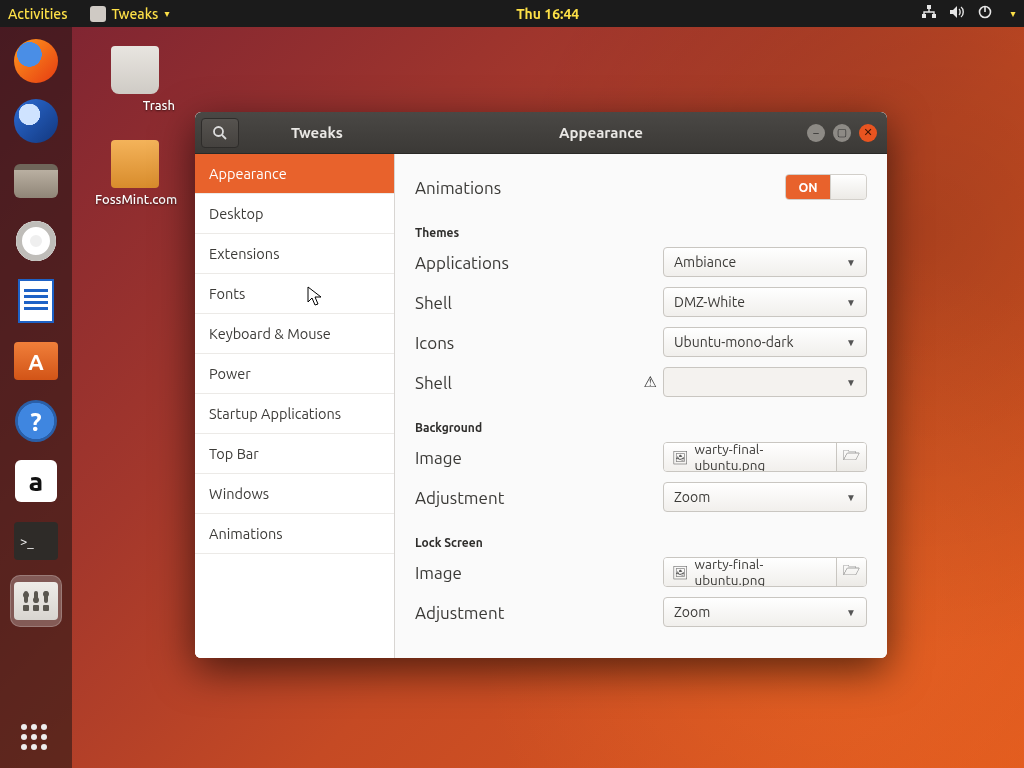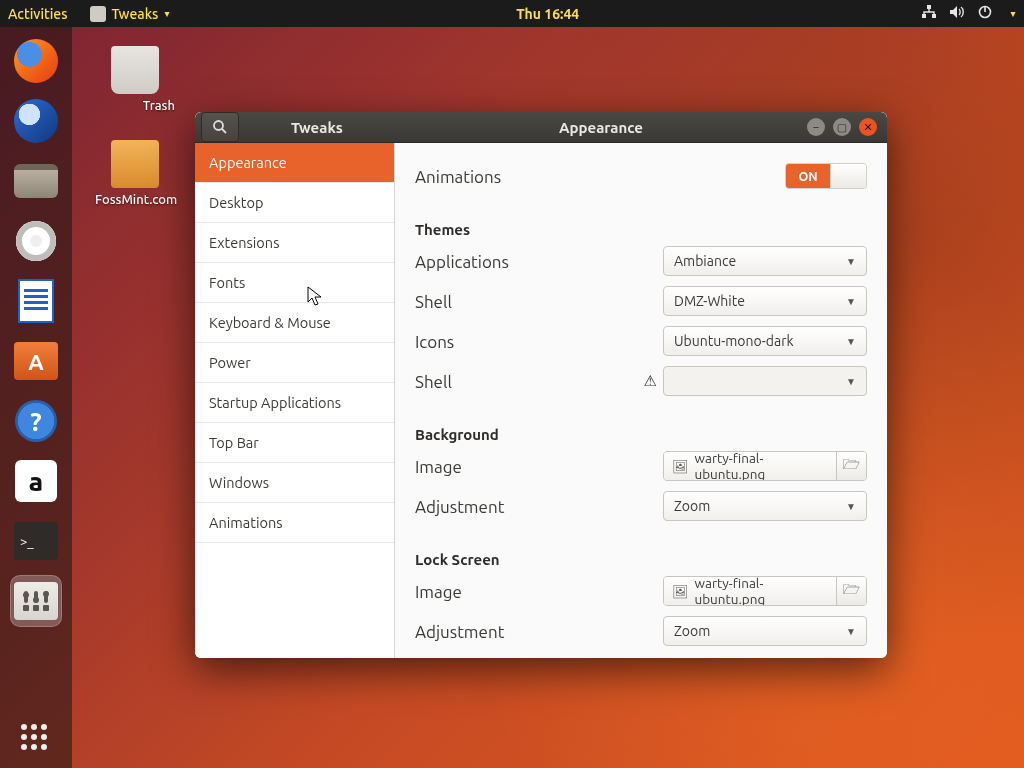--- a/index.html
+++ b/index.html
@@ -77,21 +77,21 @@
 
   .window-body { flex:1; display:flex; background:#fafafa; }
 
   .sidebar { width:200px; background:#fff; border-right:1px solid #d8d5d2; overflow:auto;}
   .sidebar-item { padding:11px 14px; font-size:14.5px; color:#3c3b38; border-bottom:1px solid #eceae7; cursor:pointer;}
   .sidebar-item.selected { background:#e8622c; color:#fff; }
 
   .content { flex:1; padding:16px 20px 20px 20px; overflow:auto;}
   .row { display:flex; align-items:center; min-height:34px; margin-bottom:6px;}
   .row .lbl { flex:1; font-size:17px; color:#3b3a37;}
-  .section-title { font-weight:700; font-size:15px; color:#2e2d2b; margin-top:28px; margin-bottom:6px;}
+  .section-title { font-weight:700; font-size:12px; color:#2e2d2b; margin-top:22px; margin-bottom:6px;}
 
   .switch { width:82px; height:26px; border-radius:4px; background:#e9e7e4; border:1px solid #d2cfca; display:flex; overflow:hidden;}
   .switch .on { flex:1; background:#e8622c; color:#fff; display:flex; align-items:center; justify-content:center; font-size:12.5px; font-weight:700;}
   .switch .knob { width:36px; background:linear-gradient(#ffffff,#eceae6); border-left:1px solid #d2cfca;}
 
   .combo {
     width:204px; height:30px; background:linear-gradient(#ffffff,#f1efec);
     border:1px solid #c9c6c1; border-radius:4px;
     display:flex; align-items:center; padding:0 10px;
     font-size:14px; color:#3b3a37; cursor:pointer;

